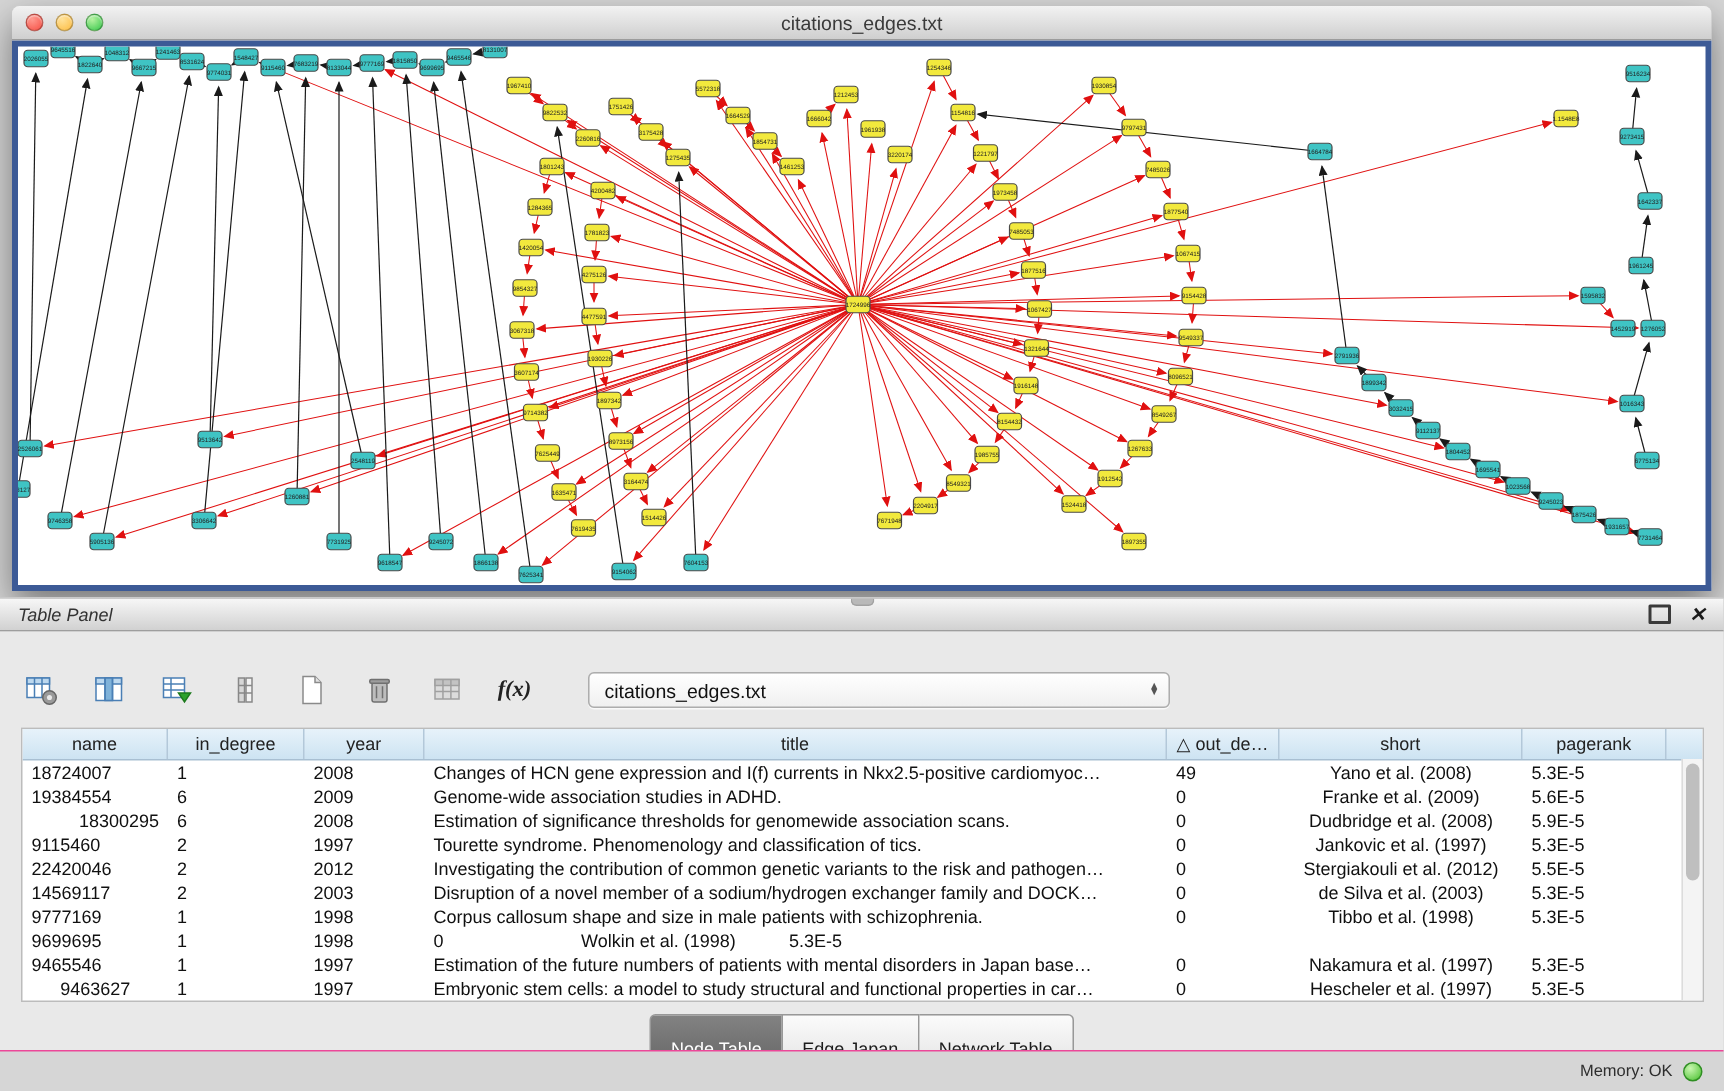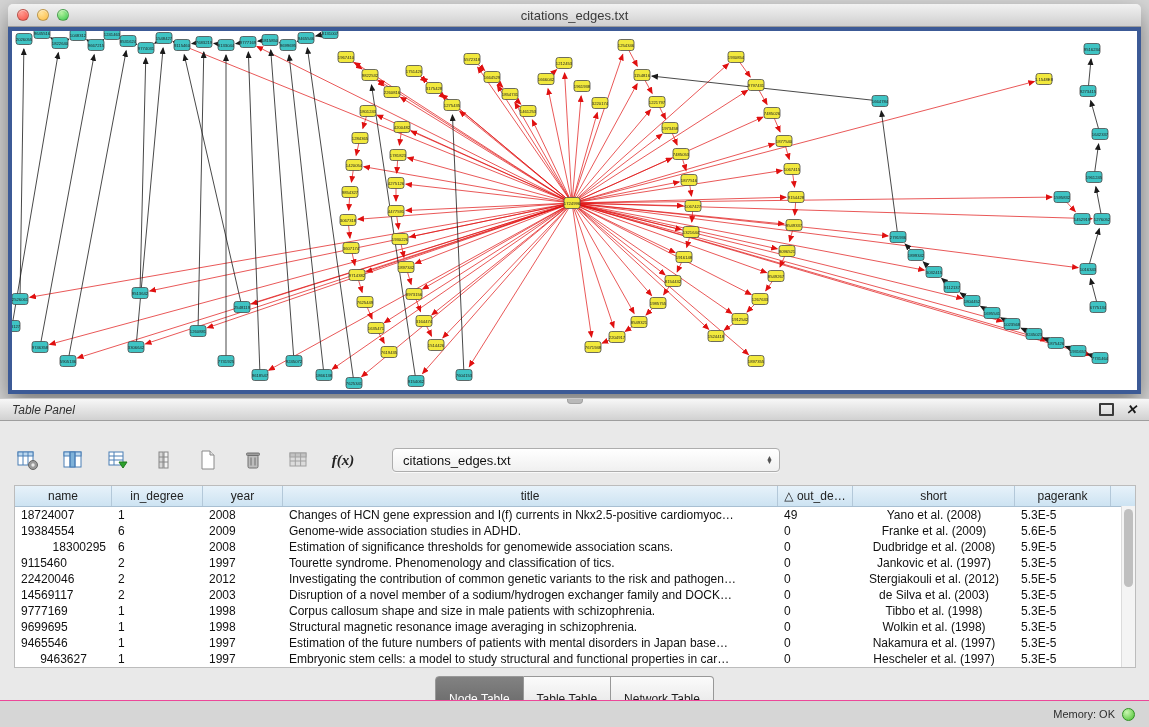--- a/index.html
+++ b/index.html
@@ -880,21 +880,20 @@
             <div class="td" style="width: 80px; text-align: left;">1998</div>
             <div class="td" style="width: 495px; text-align: left;">Corpus callosum shape and size in male patients with schizophrenia.</div>
             <div class="td" style="width: 75px; text-align: left;">0</div>
             <div class="td" style="width: 162px; text-align: center;">Tibbo et al. (1998)</div>
             <div class="td" style="width: 96px; text-align: left;">5.3E-5</div>
           </div>
           <div class="tr">
             <div class="td" style="width: 97px; text-align: left;">9699695</div>
             <div class="td" style="width: 91px; text-align: left;">1</div>
             <div class="td" style="width: 80px; text-align: left;">1998</div>
-            <div class="td" style="width: 495px; text-align: left;">Structural magnetic resonance image averaging in schizophrenia.</div>
             <div class="td" style="width: 75px; text-align: left;">0</div>
             <div class="td" style="width: 162px; text-align: center;">Wolkin et al. (1998)</div>
             <div class="td" style="width: 96px; text-align: left;">5.3E-5</div>
           </div>
           <div class="tr">
             <div class="td" style="width: 97px; text-align: left;">9465546</div>
             <div class="td" style="width: 91px; text-align: left;">1</div>
             <div class="td" style="width: 80px; text-align: left;">1997</div>
             <div class="td" style="width: 495px; text-align: left;">Estimation of the future numbers of patients with mental disorders in Japan base…</div>
             <div class="td" style="width: 75px; text-align: left;">0</div>
@@ -911,21 +910,21 @@
             <div class="td" style="width: 96px; text-align: left;">5.3E-5</div>
           </div>
         </div>
       <div class="vscroll">
         <div class="vthumb"></div>
       </div>
     </div>
 
     <div class="tabs">
         <div class="tab active">Node Table</div>
-        <div class="tab">Table Table</div>
+        <div class="tab">Edge Japan</div>
         <div class="tab">Network Table</div>
       </div>
   </div>
 </div>
 
 <div class="statusbar">
   <span>Memory: OK</span>
   <span class="mem-dot"></span>
 </div>
 

